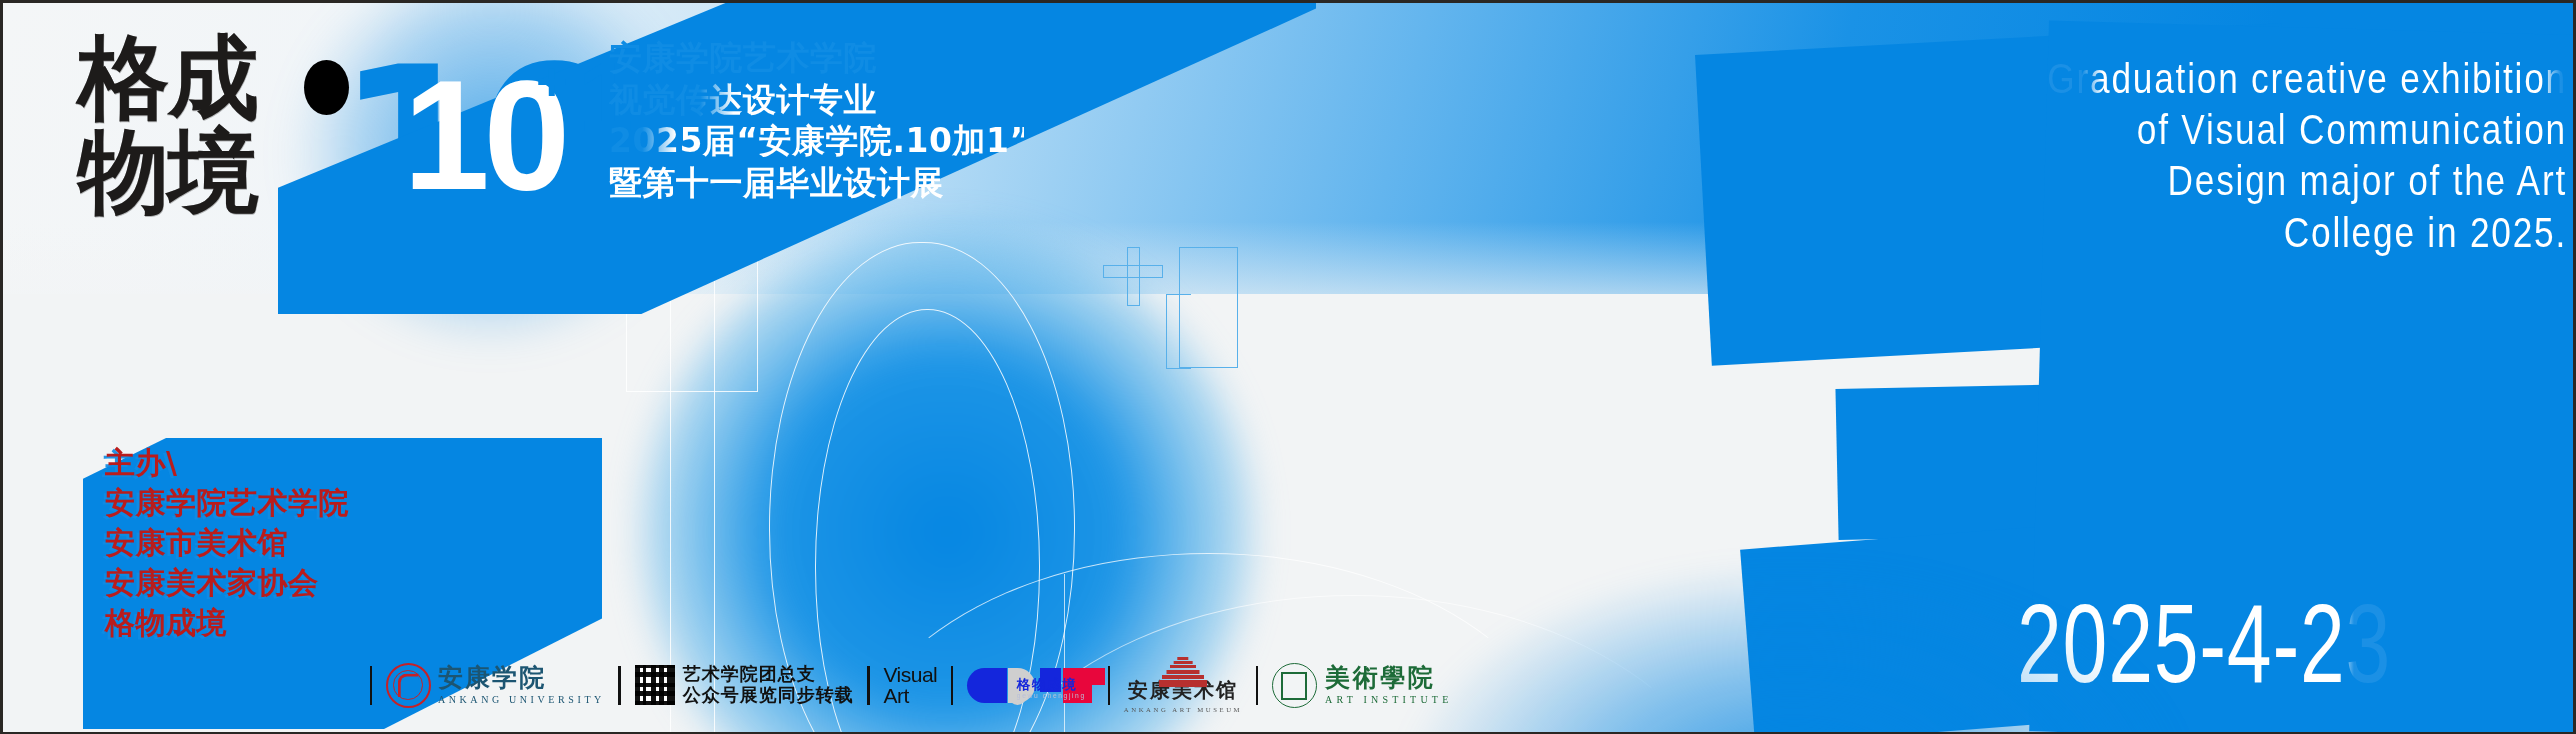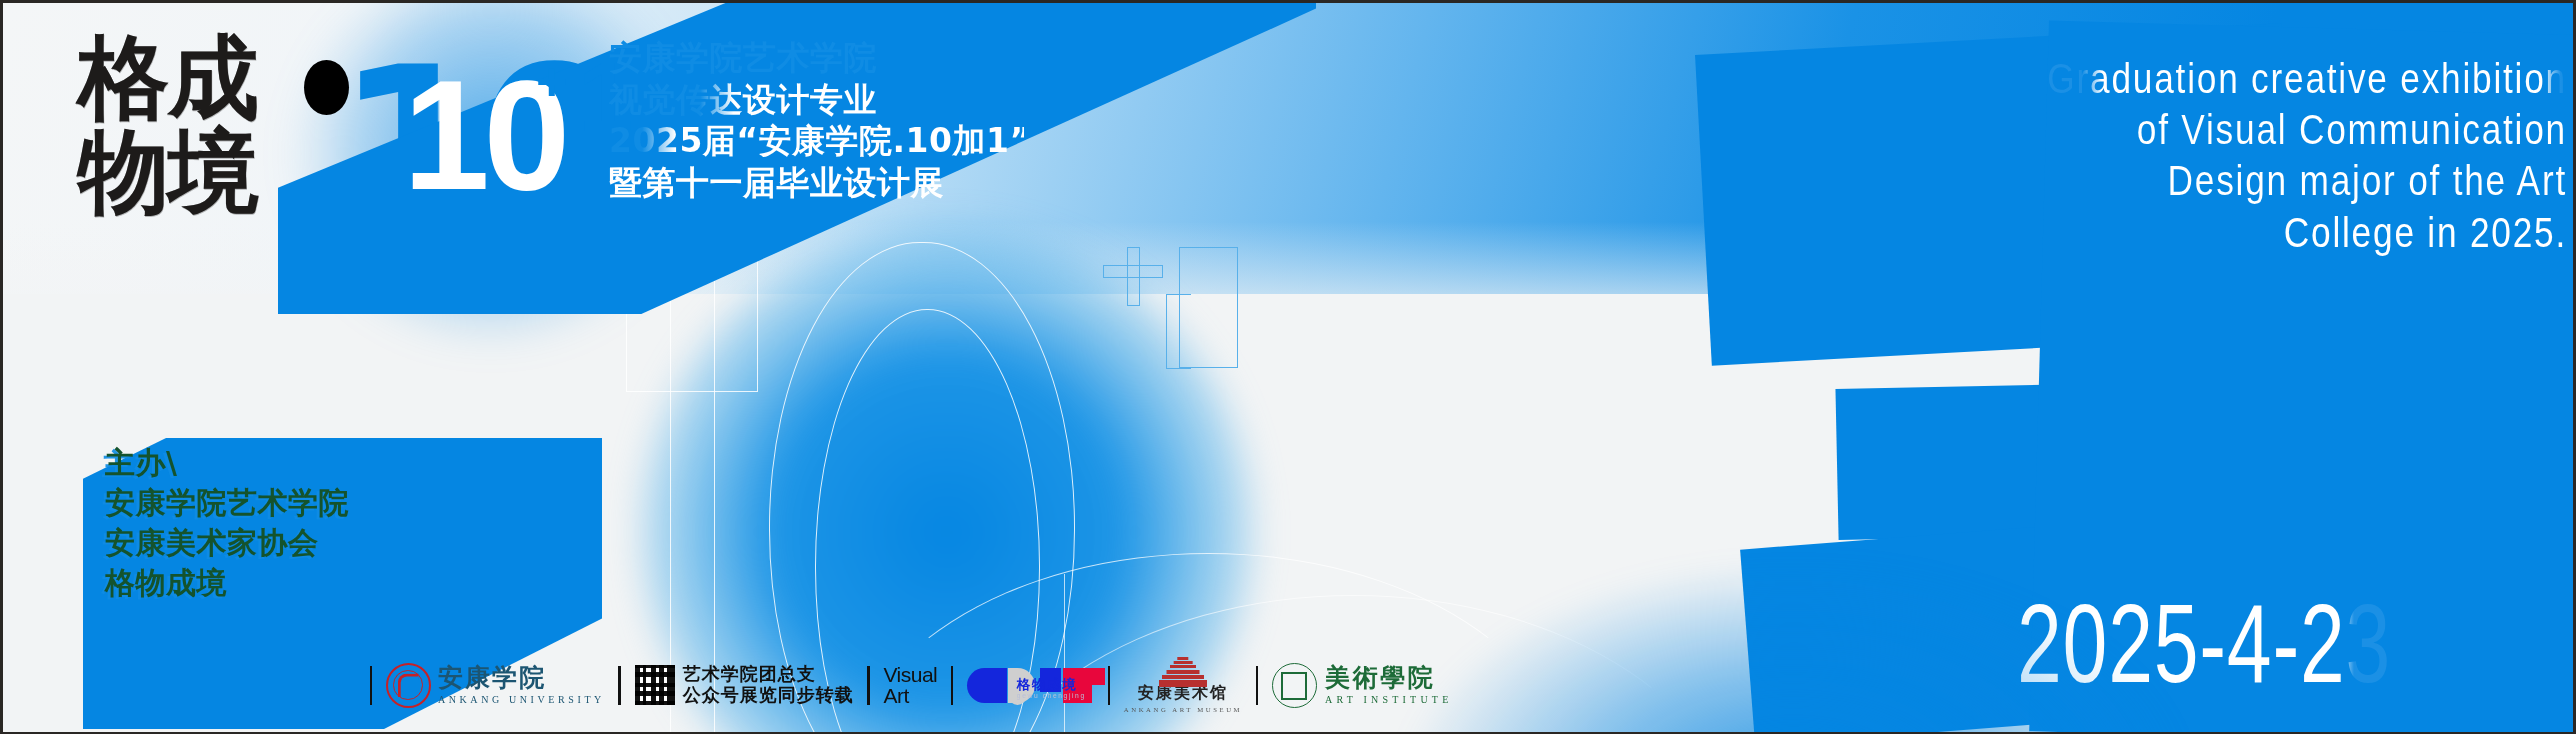--- a/index.html
+++ b/index.html
@@ -101,21 +101,21 @@
   #host-panel{
     left:80px;top:435px;width:519px;height:291px;background:#0586e2;
     clip-path:polygon(16% 0%, 100% 0%, 100% 62%, 58% 100%, 0% 100%, 0% 14%);
   }
   #host-text{
     left:102px;top:440px;width:394px;
     font-weight:bold;font-size:30px;line-height:1.33;letter-spacing:0.5px;
     font-family:"DejaVu Sans","Liberation Sans",sans-serif;
     white-space:nowrap;
   }
-  #host-text .hl{display:block;color:#14532d;}
+  #host-text .hl{display:block;color:#b91c1c;}
   #host-text .hl.shadow-blue{
     text-shadow:-3.1px 2.1px 0 rgba(15,140,228,.92);
   }
 
   
   .blue-rect{background:#0586e2;position:absolute;}
   #rect-a{left:1700px;top:36px;width:587px;height:311px;transform:rotate(-3.1deg);}
   #rect-b{left:1834px;top:383px;width:291px;height:151px;transform:rotate(-1.2deg);}
   #rect-c{left:1744px;top:529px;width:452px;height:197px;transform:rotate(-4.4deg);}
   #rect-tall{left:2036px;top:25px;width:550px;height:711px;transform:rotate(1.6deg);}
@@ -210,21 +210,21 @@
   .gw-red{width:29px;height:35px;background:#e8063c;margin-left:2.1px;position:relative;}
   .gw-red::after{content:"";position:absolute;right:-12.5px;top:0;width:12.5px;height:17.6px;background:#e8063c;}
   #gewu-text{position:absolute;left:50px;bottom:3.1px;display:flex;flex-direction:column;}
   #gewu-cn{font-size:13.5px;font-weight:bold;color:#1426dc;line-height:1;letter-spacing:1.6px;font-family:"DejaVu Sans","Liberation Sans",sans-serif;}
   #gewu-en{font-size:6.7px;color:#b9c0d8;letter-spacing:1.6px;margin-top:1px;}
 
   
   #museum-cell{flex-direction:column;align-items:center;justify-content:center;}
   #pagoda{width:48px;height:29px;position:relative;}
   .pg{position:absolute;left:50%;transform:translateX(-50%);background:#b7302f;}
-  #museum-cn{font-size:16px;font-weight:bold;color:#222;letter-spacing:2.1px;margin-top:15px;font-family:"DejaVu Serif","Liberation Serif",serif;}
+  #museum-cn{font-size:20px;font-weight:bold;color:#222;letter-spacing:2.1px;margin-top:15px;font-family:"DejaVu Serif","Liberation Serif",serif;}
   #museum-en{font-size:6.7px;color:#555;letter-spacing:2.6px;margin-top:1.6px;font-family:"Liberation Serif","DejaVu Serif",serif;}
 
   
   #ai-seal{
     width:45px;height:45px;border-radius:50%;border:1.6px solid #1d6b38;
     position:relative;flex:none;margin-right:8.3px;box-sizing:border-box;
   }
   #ai-seal-inner{
     position:absolute;left:50%;top:52%;transform:translate(-50%,-50%);
     width:22px;height:24px;border:2.1px solid #1d6b38;
@@ -272,20 +272,21 @@
     <span class="tl tl-blue">安康学院艺术学院</span>
     <span class="tl tl-mix">视觉传达设计专业</span>
     <span class="tl tl-mix2">2025届“安康学院.10加1”</span>
     <span class="tl tl-white">暨第十一届毕业设计展</span>
   </div>
 
   <div class="layer" id="host-panel"></div>
   <div class="layer" id="host-text">
     <span class="hl shadow-blue">主办\</span>
     <span class="hl shadow-blue">安康学院艺术学院</span>
+    <span class="hl shadow-blue">安康市美术馆</span>
     <span class="hl shadow-blue">安康美术家协会</span>
     <span class="hl shadow-blue">格物成境</span>
   </div>
 
   <div class="blue-rect" id="rect-a"></div>
   <div class="blue-rect" id="rect-b"></div>
   <div class="blue-rect" id="rect-c"></div>
   <div class="blue-rect" id="rect-tall"></div>
 
   <div class="layer" id="english-block">

